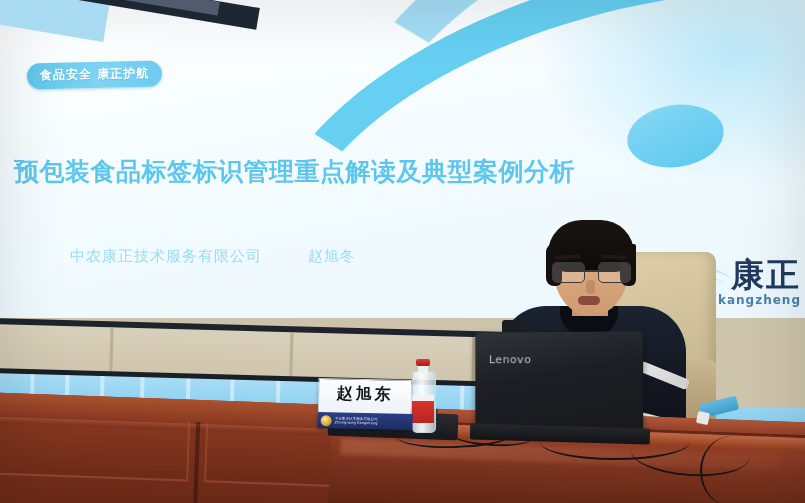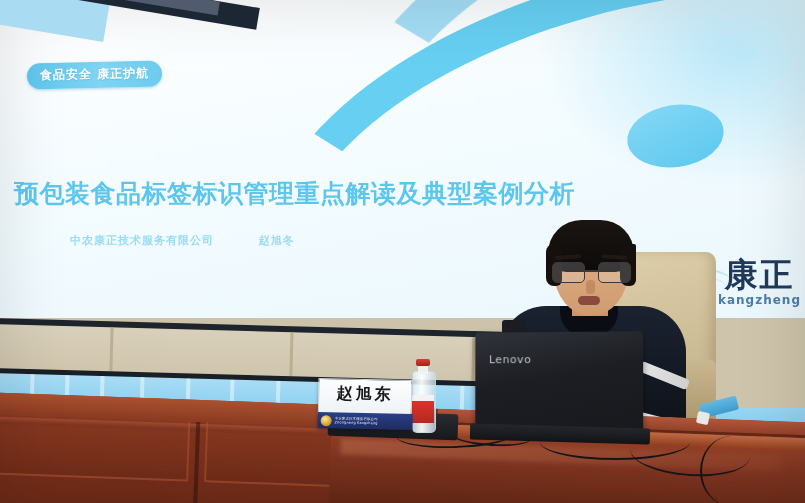--- a/index.html
+++ b/index.html
@@ -40,34 +40,33 @@
     border-radius:14px;color:#ffffff;font-size:12px;letter-spacing:1px;
     font-weight:700;white-space:nowrap;
     box-shadow:0 1px 3px rgba(80,170,210,.45);text-shadow:0 1px 1px rgba(60,150,190,.35);
     transform:rotate(-1.2deg);
   }
   
   .slide-title{
     position:absolute;left:14px;top:155px;font-size:25px;font-weight:700;
     color:#5cc7ee;letter-spacing:.5px;white-space:nowrap;
     text-shadow:0 1px 2px rgba(255,255,255,.9);
-    margin-top:22px;
   }
   .slide-sub{
     position:absolute;left:8px;top:196px;font-size:14px;font-weight:600;
     color:#8fd9f1;letter-spacing:.6px;white-space:nowrap;
   }
   .slide-byline{
-    position:absolute;left:70px;top:233px;font-size:11px;font-weight:700;
+    position:absolute;left:70px;top:247px;font-size:15px;font-weight:400;
     color:#9adcf2;letter-spacing:1px;white-space:nowrap;
   }
   .slide-byline .spk{margin-left:40px;}
   
   .slide-logo{
-    position:absolute;right:4px;top:258px;text-align:center;color:#1f3a5c;
+    position:absolute;right:4px;top:258px;text-align:right;color:#1f3a5c;
     line-height:1;
   }
   .slide-logo .zh{font-size:33px;font-weight:700;letter-spacing:2px;
     font-family:"DejaVu Sans","Liberation Sans",sans-serif;}
   .slide-logo .py{font-size:12px;font-weight:600;color:#4a7fa8;letter-spacing:1px;margin-top:3px;}
   .logo-arc{position:absolute;right:72px;top:268px;width:120px;height:42px;
     border-top:4px solid #bfe6f6;border-radius:50%;transform:rotate(-8deg);}
   .logo-arc2{position:absolute;right:78px;top:276px;width:100px;height:34px;
     border-top:3px solid #d5eefa;border-radius:50%;transform:rotate(-8deg);}
   

